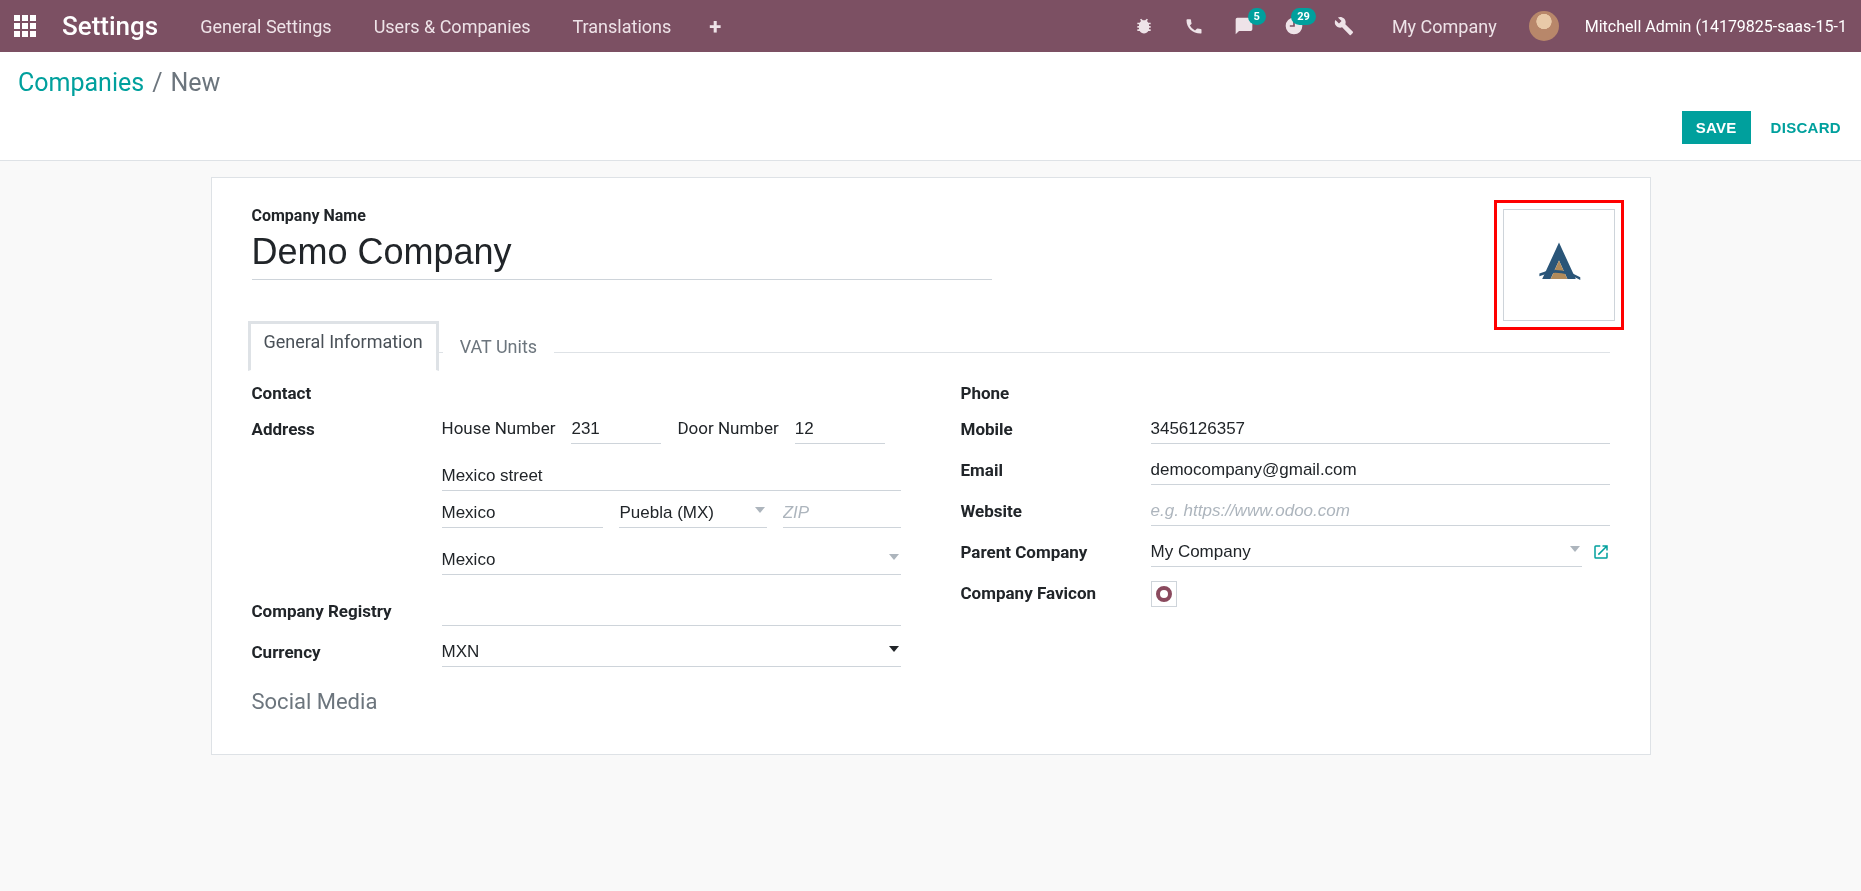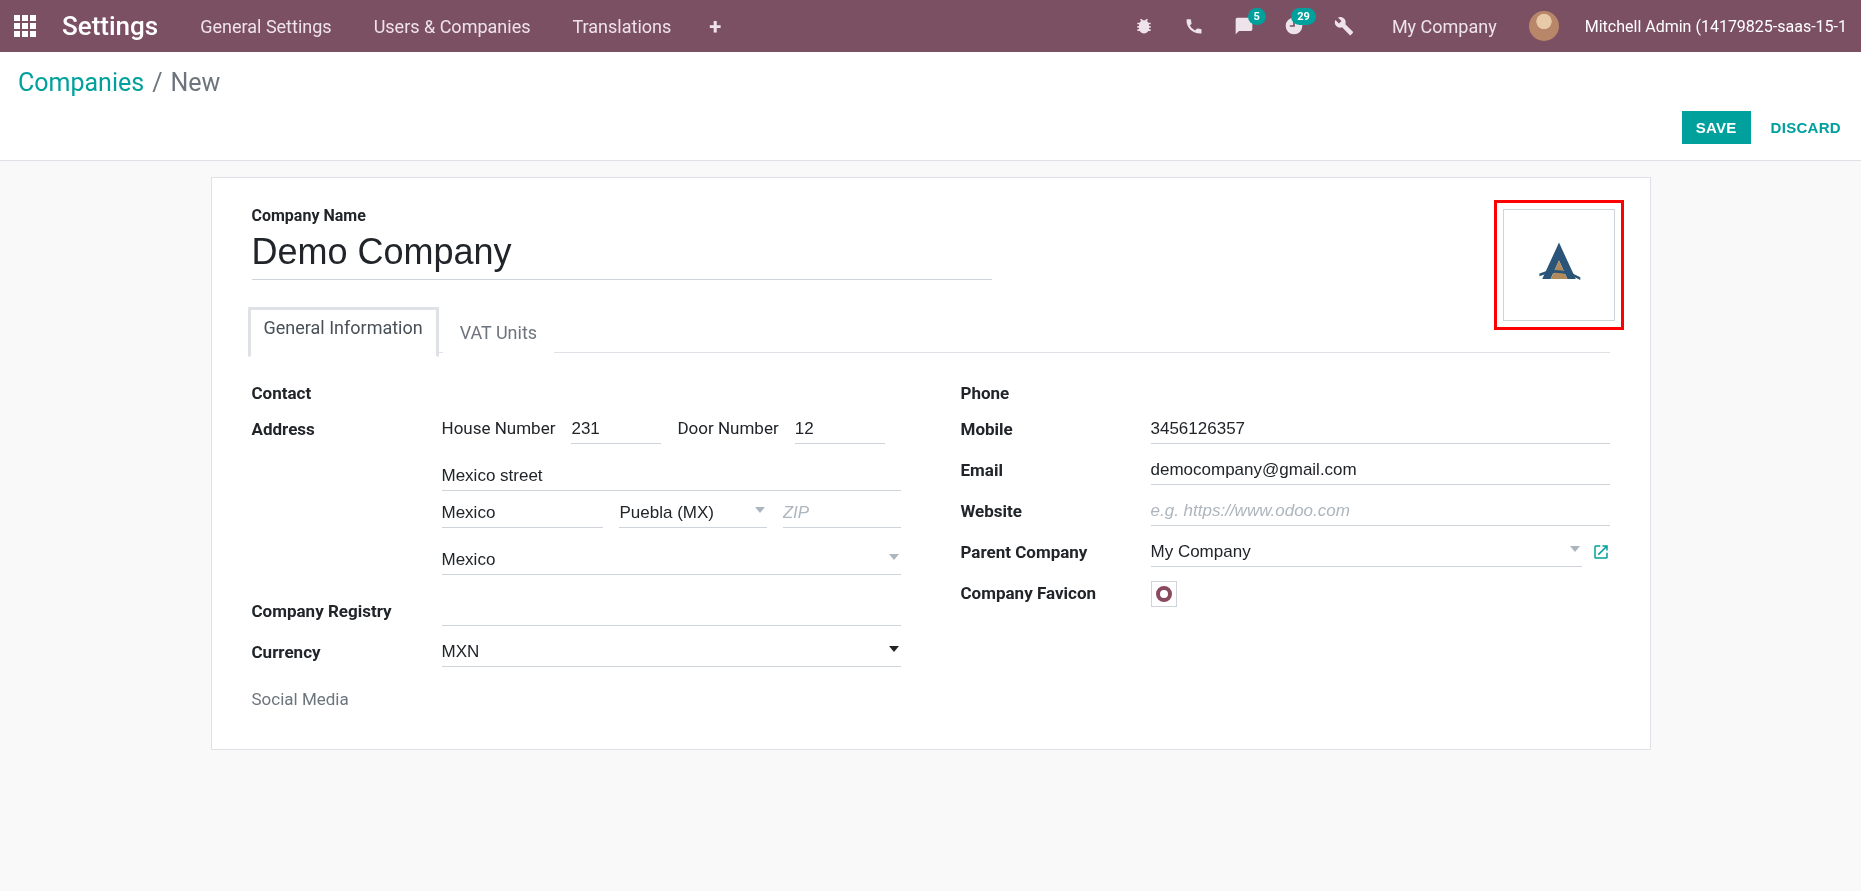--- a/index.html
+++ b/index.html
@@ -102,21 +102,21 @@
 
   .tabs { display: flex; border-bottom: 1px solid #dee2e6; margin-top: 30px; }
   .tab {
     padding: 10px 16px;
     font-size: 18px;
     color: #6c757d;
     cursor: pointer;
     border: 1px solid transparent;
     border-bottom: none;
     position: relative;
-    top: 1px;
+    top: 15px;
     background: #fff;
   }
   .tab.active {
     color: #495057;
     border-color: #dee2e6;
     border-bottom: 1px solid #fff;
   }
   .tab-hl {
     border: 3px solid #ff0000;
     margin: -4px 4px -4px -4px;
@@ -165,21 +165,21 @@
     width: 26px; height: 26px;
     border: 1px solid #ced4da;
     display: inline-flex; align-items: center; justify-content: center;
     cursor: pointer; background: #fff;
   }
   .favicon-img .ring {
     width: 16px; height: 16px; border-radius: 50%;
     border: 4px solid #8a4a5e;
   }
 
-  .section-heading { font-size: 17px; color: #6c757d; margin-top: 22px; }
+  .section-heading { font-size: 22px; color: #6c757d; margin-top: 22px; }
 </style>
 </head>
 <body>
 
 <div class="topbar">
   <div class="apps-icon">
     <span></span>
       <span></span>
       <span></span>
     <span></span>

